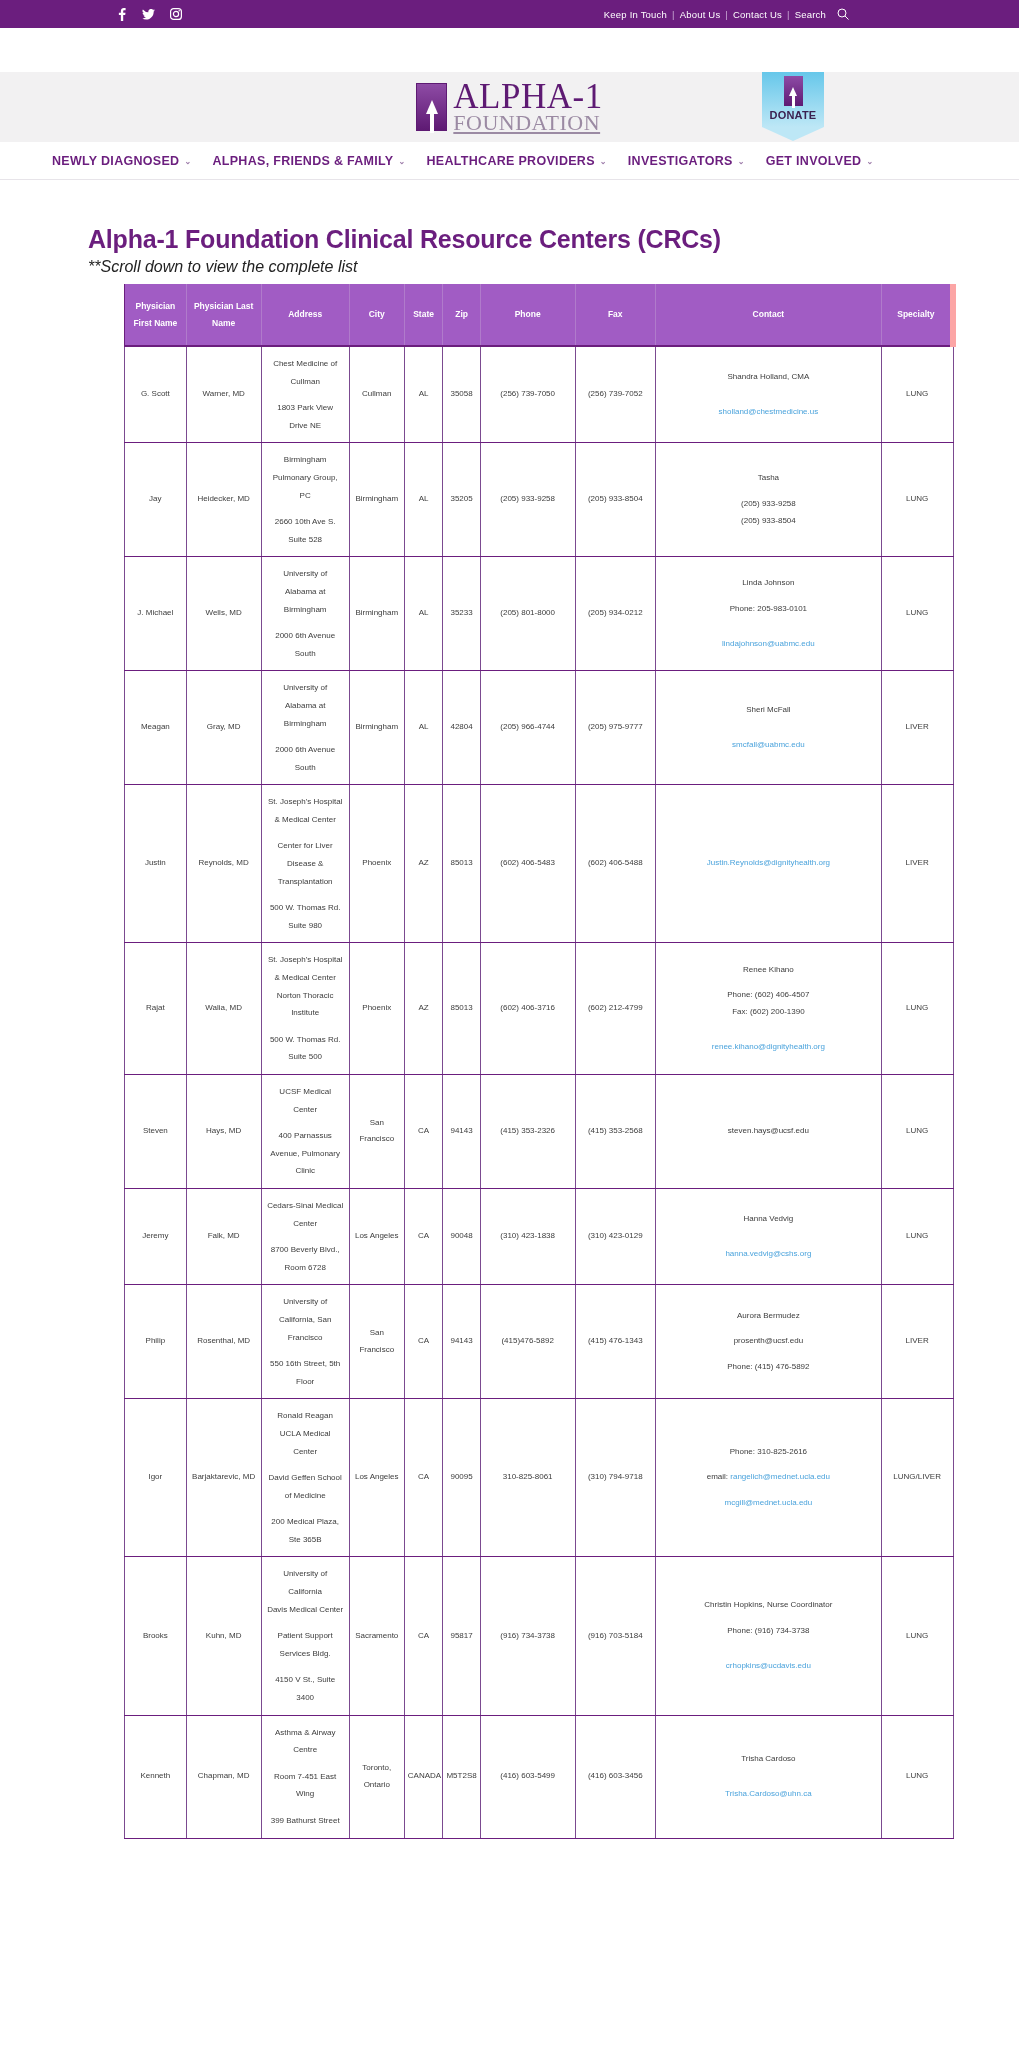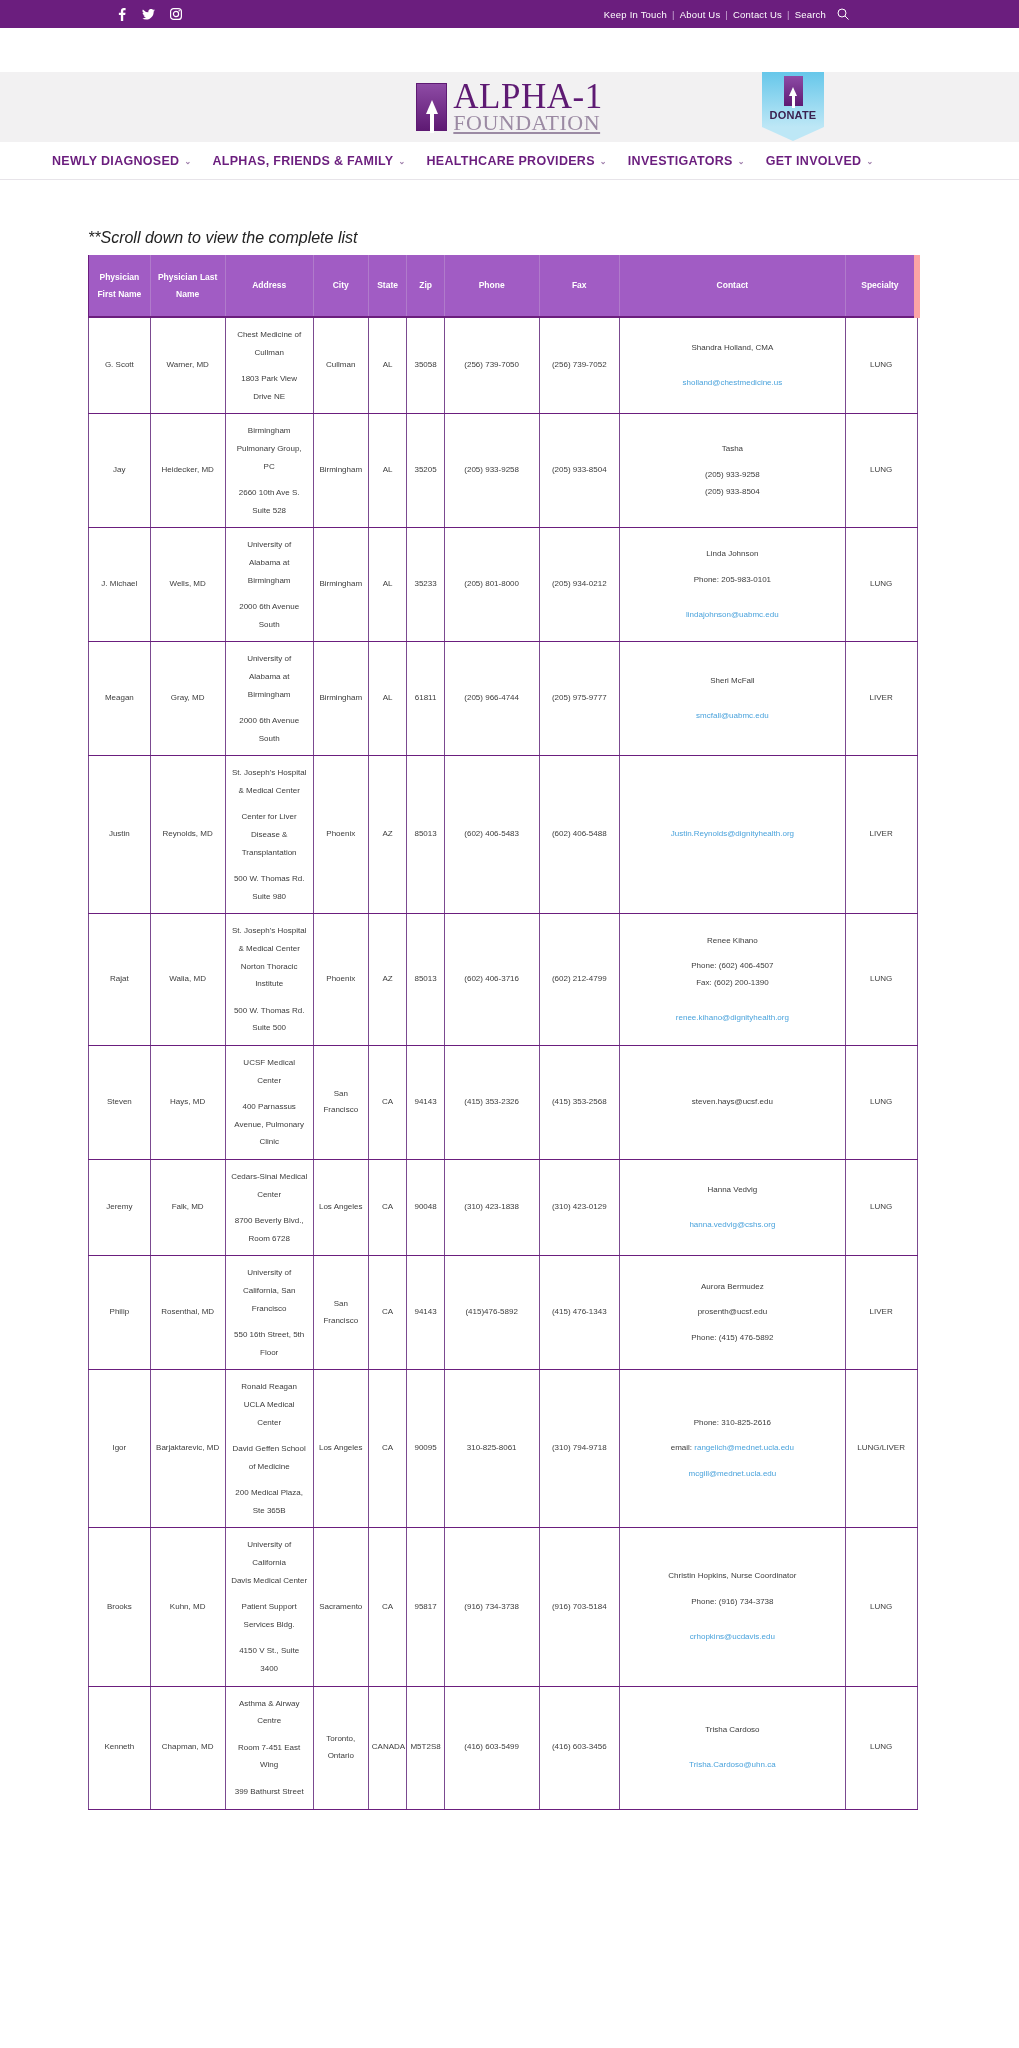--- a/index.html
+++ b/index.html
@@ -184,21 +184,21 @@
     margin:0;
   }
   .page-sub {
     font-size:16px;
     font-style:italic;
     color:#222;
     margin:4px 0 0 0;
   }
 
   
-  .table-wrap { padding:0 0 0 88px; }
+  .table-wrap { padding:0 0 0 88px;margin-left:36px; }
   table.crc {
     border-collapse:collapse;
     width:832px;
     table-layout:fixed;
     font-size:8px;
     color:#444;
   }
   table.crc thead th {
     background:#A15CC4;
     color:#ffffff;
@@ -323,20 +323,21 @@
     <span>INVESTIGATORS</span>
     <span class="caret">⌄</span>
   </div>
   <div class="navitem">
     <span>GET INVOLVED</span>
     <span class="caret">⌄</span>
   </div>
 </div>
 
 <div class="page-head">
+  <h1 class="page-title">Alpha-1 Foundation Clinical Resource Centers (CRCs)</h1>
   <p class="page-sub">**Scroll down to view the complete list</p>
 </div>
 
 <div class="table-wrap">
   <table class="crc">
     <colgroup>
       <col class="c0">
         <col class="c1">
         <col class="c2">
         <col class="c3">
@@ -441,21 +442,21 @@
           <td class="addr">
             <span class="nb">University of</span>
             <span class="nb">Alabama at</span>
             <span class="nb">Birmingham</span>
             <span class="spacer"></span>
             <span class="nb">2000 6th Avenue</span>
             <span class="nb">South</span>
           </td>
           <td>Birmingham</td>
           <td>AL</td>
-          <td>61811</td>
+          <td>42804</td>
           <td>(205) 966-4744</td>
           <td>(205) 975-9777</td>
           <td>
             <span class="nb">Sheri McFall</span>
             <span class="spacer"></span>
             <span class="spacer"></span>
             <span class="nb"><a class="mail" href="#">smcfall@uabmc.edu</a></span>
           </td>
           <td>LIVER</td>
         </tr>

